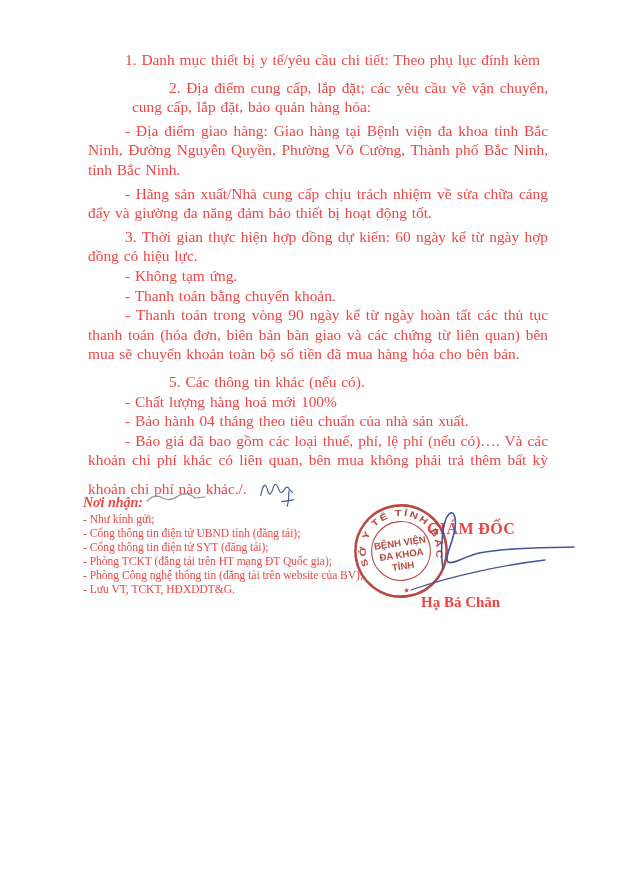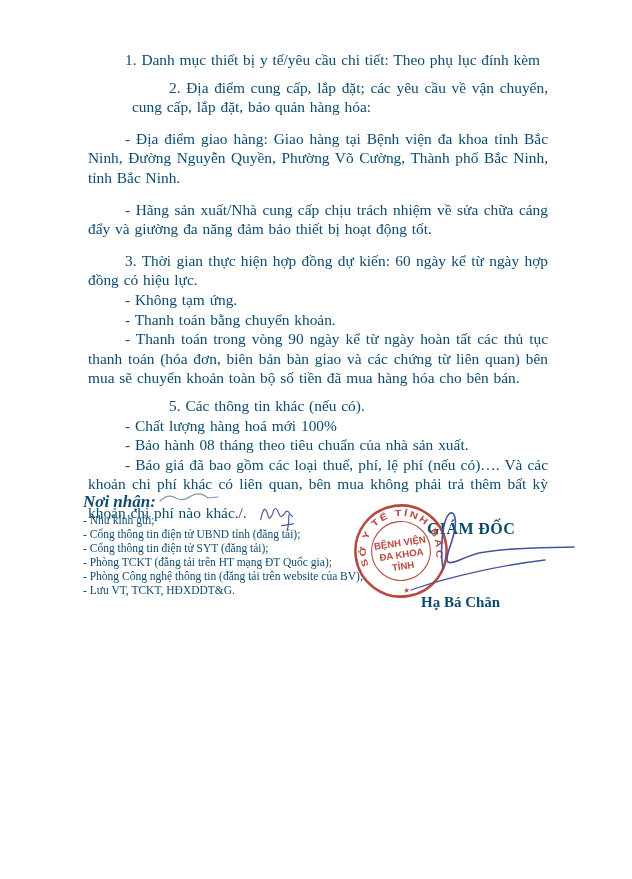--- a/index.html
+++ b/index.html
@@ -1,52 +1,52 @@
 <!DOCTYPE html>
 <html><head>
 <meta charset="utf-8">
 <style>
   html,body{margin:0;padding:0;background:#ffffff;}
   .page{
     position:relative;
     width:632px;height:879px;
     background:#ffffff;
     font-family:"Liberation Serif", serif;
-    color:#0c4a6e;
+    color:#ef4444;
     overflow:hidden;
   }
   
   .body-text{
     position:absolute;
     left:88px;top:50px;width:460px;
   }
   .body-text p{
     margin:0;
     font-size:15.4px;
     line-height:19.6px;
     text-indent:37px;
     text-align:justify;
     word-spacing:1px;
   }
-  .body-text p.gap-normal{margin-top:12px;}
+  .body-text p.gap-normal{margin-top:4px;}
   .body-text p.gap-large{margin-top:8px;margin-left:44px;}
   .inline-sign{
     display:inline-block;
     vertical-align:-14px;
     margin-left:10px;
     text-indent:0;
   }
   
   .recipients{
     position:absolute;
     left:83px;top:491px;width:330px;
     z-index:1;
   }
   .recipients-heading{
-    font-size:17px;
+    font-size:14px;
     font-weight:bold;
     font-style:italic;
     white-space:nowrap;
   }
   .recipients-squiggle{vertical-align:2px;margin-left:2px;}
   .recipients ul{
     list-style:none;margin:2px 0 16px 0;padding:0;
   }
   .recipients li{
     font-size:11.5px;
@@ -86,21 +86,21 @@
       <p class="gap-none">1. Danh mục thiết bị y tế/yêu cầu chi tiết: Theo phụ lục đính kèm</p>
       <p class="gap-large">2. Địa điểm cung cấp, lắp đặt; các yêu cầu về vận chuyển, cung cấp, lắp đặt, bảo quản hàng hóa:</p>
       <p class="gap-normal">- Địa điểm giao hàng: Giao hàng tại Bệnh viện đa khoa tỉnh Bắc Ninh, Đường Nguyễn Quyền, Phường Võ Cường, Thành phố Bắc Ninh, tỉnh Bắc Ninh.</p>
       <p class="gap-normal">- Hãng sản xuất/Nhà cung cấp chịu trách nhiệm về sửa chữa cáng đẩy và giường đa năng đảm bảo thiết bị hoạt động tốt.</p>
       <p class="gap-normal">3. Thời gian thực hiện hợp đồng dự kiến: 60 ngày kể từ ngày hợp đồng có hiệu lực.</p>
       <p class="gap-none">- Không tạm ứng.</p>
       <p class="gap-none">- Thanh toán bằng chuyển khoản.</p>
       <p class="gap-none">- Thanh toán trong vòng 90 ngày kể từ ngày hoàn tất các thủ tục thanh toán (hóa đơn, biên bản bàn giao và các chứng từ liên quan) bên mua sẽ chuyển khoản toàn bộ số tiền đã mua hàng hóa cho bên bán.</p>
       <p class="gap-large">5. Các thông tin khác (nếu có).</p>
       <p class="gap-none">- Chất lượng hàng hoá mới 100%</p>
-      <p class="gap-none">- Bảo hành 08 tháng theo tiêu chuẩn của nhà sản xuất.</p>
+      <p class="gap-none">- Bảo hành 04 tháng theo tiêu chuẩn của nhà sản xuất.</p>
       <p class="gap-none">- Báo giá đã bao gồm các loại thuế, phí, lệ phí (nếu có)…. Và các khoản chi phí khác có liên quan, bên mua không phải trả thêm bất kỳ khoản chi phí nào khác./.<span class="inline-sign"><svg width="42" height="38" viewBox="0 0 46 42">
             <g fill="none" stroke="#46549c" stroke-width="1.3" stroke-linecap="round">
               <path d="M4 28 Q8 8 12 24 Q14 30 17 22 Q20 10 24 22 Q26 28 30 22 Q33 16 36 22 L39 25"></path>
               <path d="M35 23 C35 31 34 38 33 40"></path>
               <path d="M27 35 L40 33"></path>
             </g>
           </svg></span></p>
     </div>
 
   <div class="recipients">

